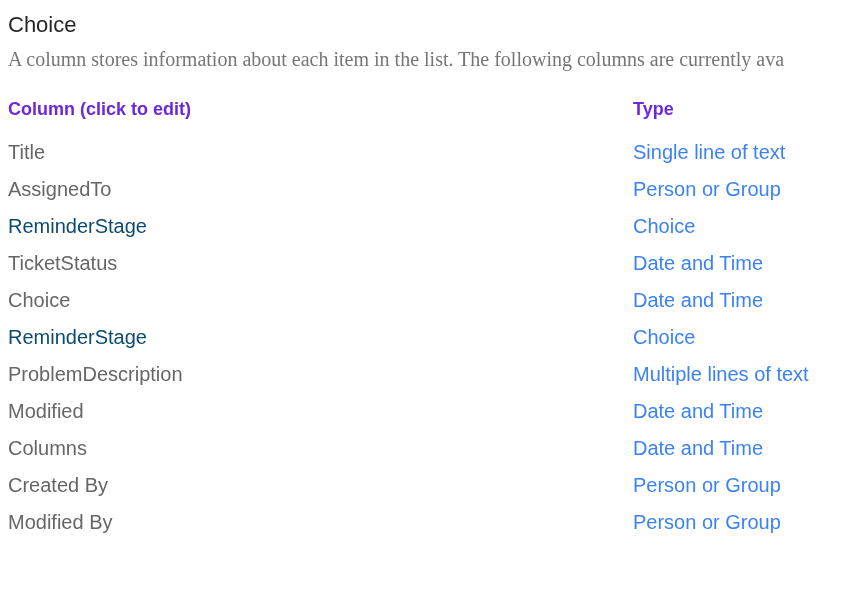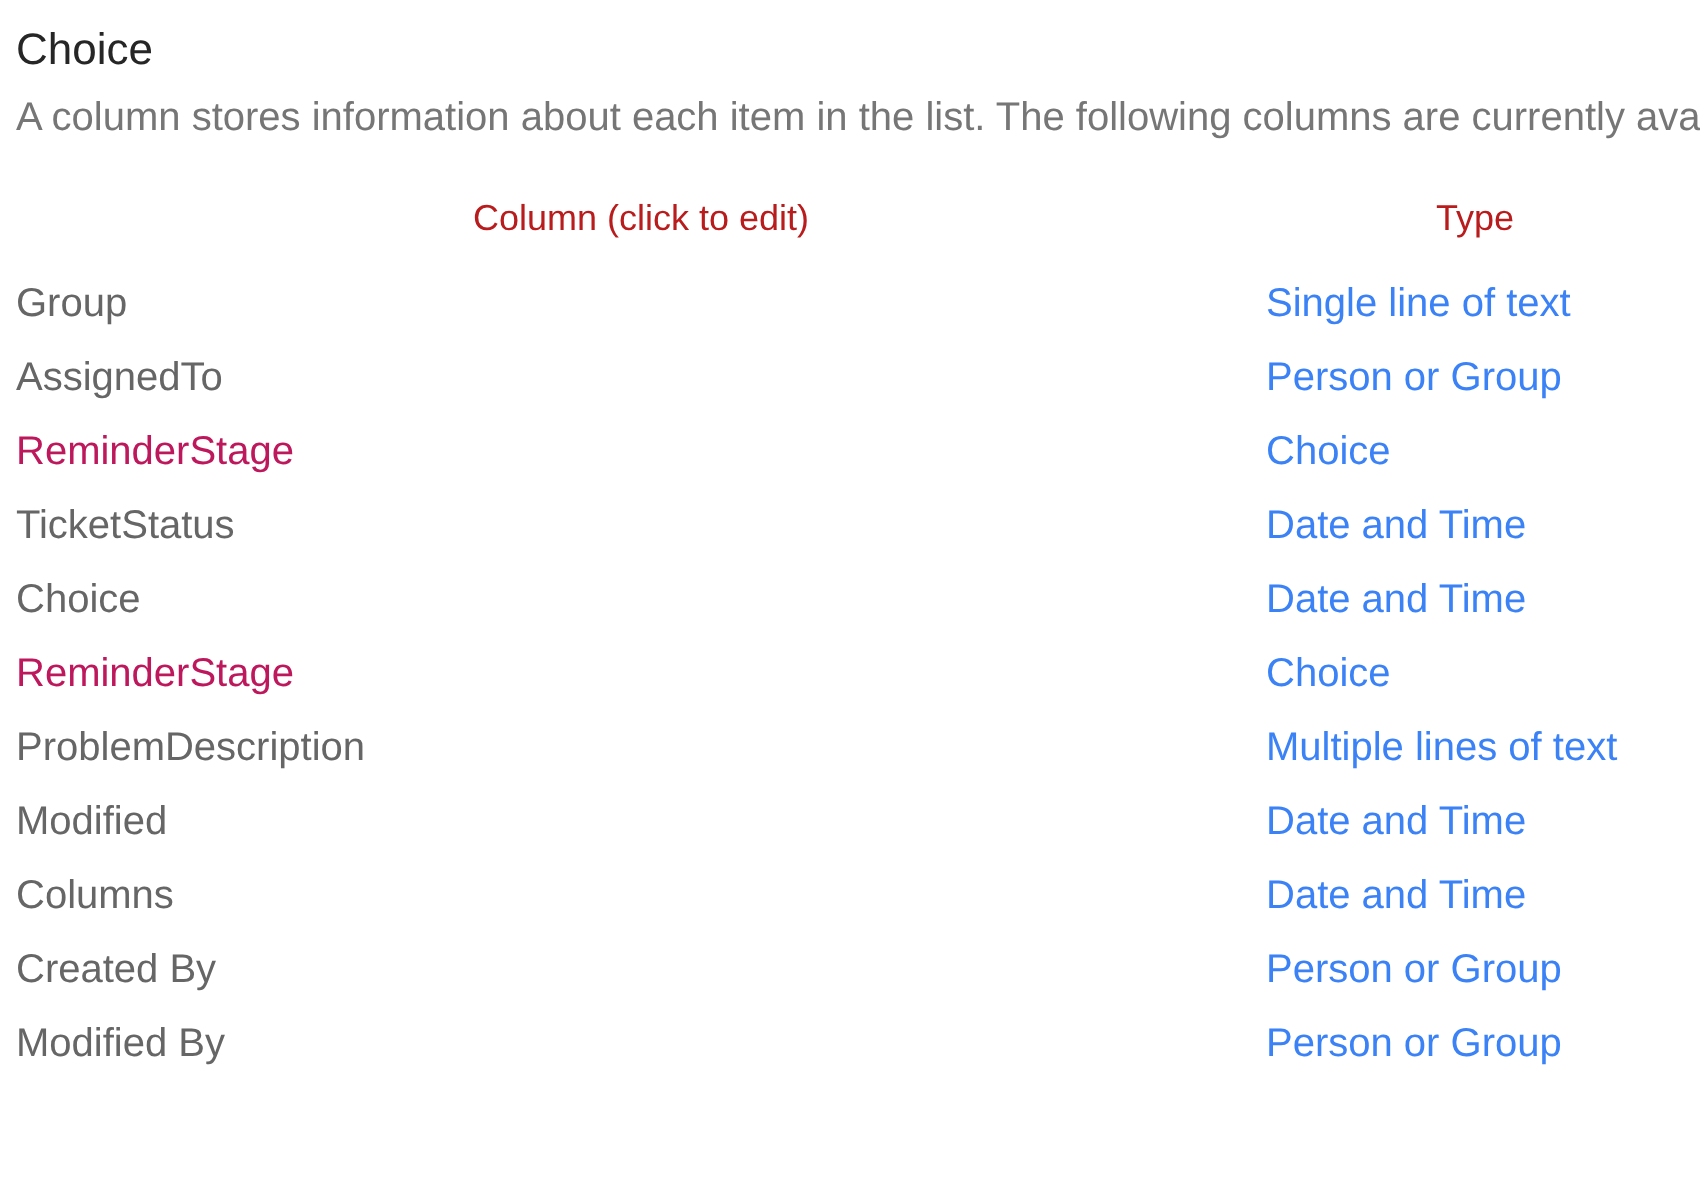--- a/index.html
+++ b/index.html
@@ -20,46 +20,47 @@
       color: #262626;
       font-weight: 400;
       margin-bottom: 10px;
     }
     .section-desc {
       font-size: 20px;
       color: #767676;
       font-weight: 400;
       margin-bottom: 22px;
       white-space: nowrap;
+      font-family: Liberation Serif, serif;
     }
     .columns-table {
       width: 100%;
       border-collapse: collapse;
     }
     .columns-table th {
-      text-align: center;
-      font-weight: 400;
+      text-align: left;
+      font-weight: 700;
       font-size: 18px;
-      color: #b91c1c;
+      color: #6d28d9;
       padding: 6px 0 14px 0;
     }
     .columns-table th:first-child {
       width: 625px;
     }
     .columns-table td {
       padding: 7px 0;
       font-size: 20px;
       vertical-align: top;
     }
     .col-name {
       color: #666666;
       font-weight: 400;
     }
     .col-name.linkish {
-      color: #be185d;
+      color: #0c4a6e;
       cursor: pointer;
     }
     .col-type {
       color: #3b82f6;
       font-weight: 400;
     }
   </style>
 </head>
 <body>
 
@@ -69,21 +70,21 @@
 
 <table class="columns-table">
   <thead>
     <tr>
       <th>Column (click to edit)</th>
       <th>Type</th>
     </tr>
   </thead>
   <tbody id="columns-tbody">
       <tr>
-        <td class="col-name">Group</td>
+        <td class="col-name">Title</td>
         <td class="col-type">Single line of text</td>
       </tr>
       <tr>
         <td class="col-name">AssignedTo</td>
         <td class="col-type">Person or Group</td>
       </tr>
       <tr>
         <td class="col-name linkish">ReminderStage</td>
         <td class="col-type">Choice</td>
       </tr>

